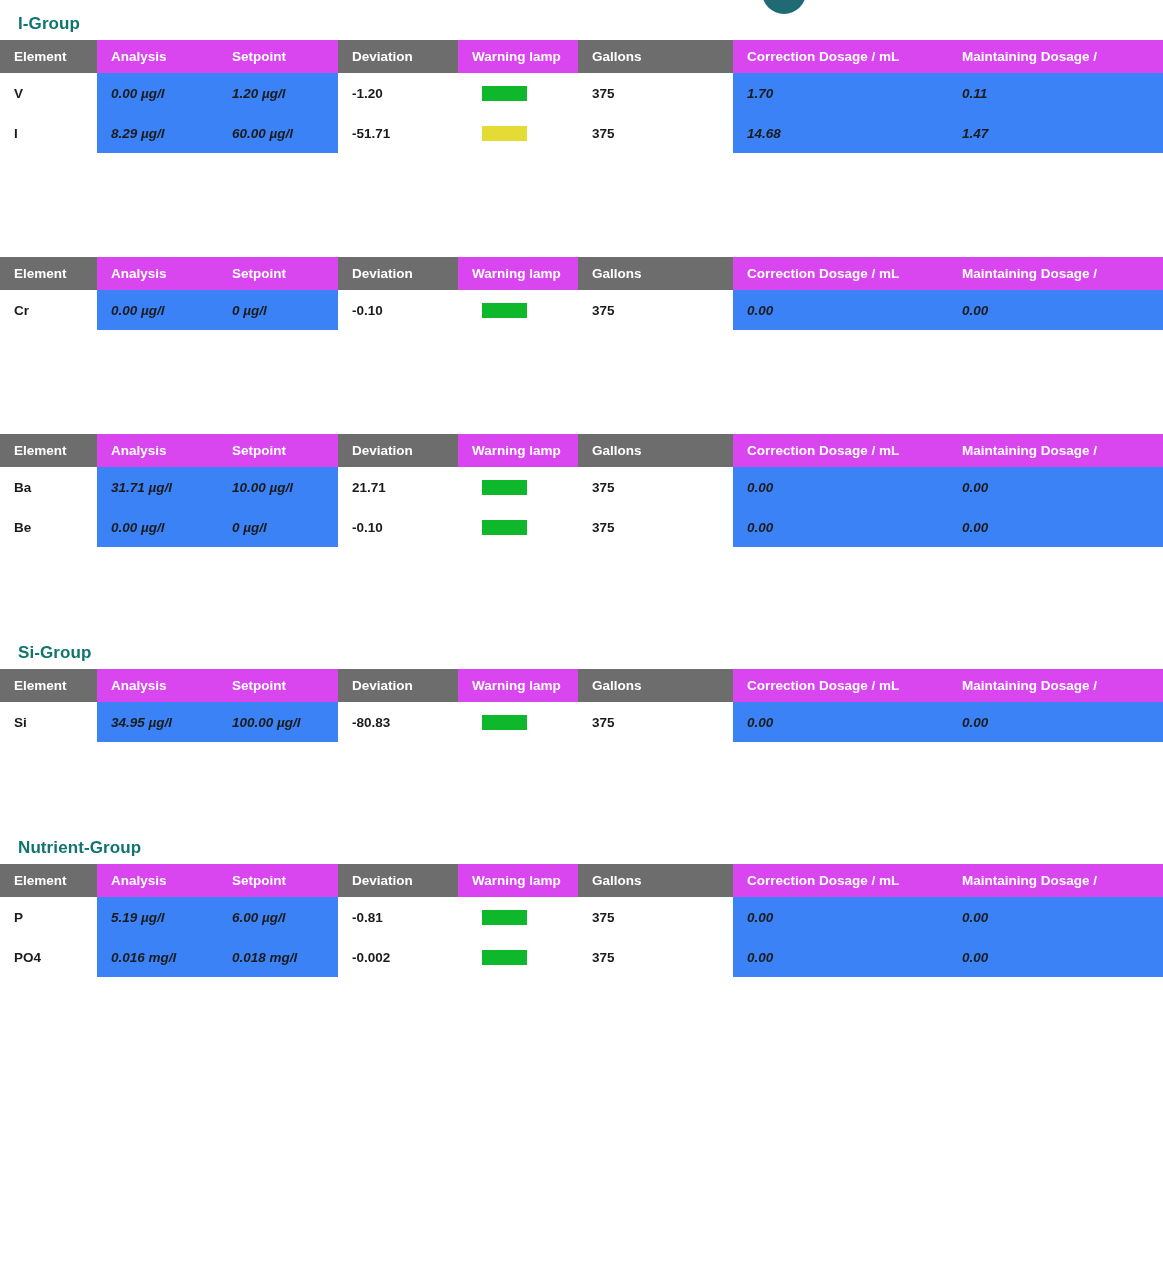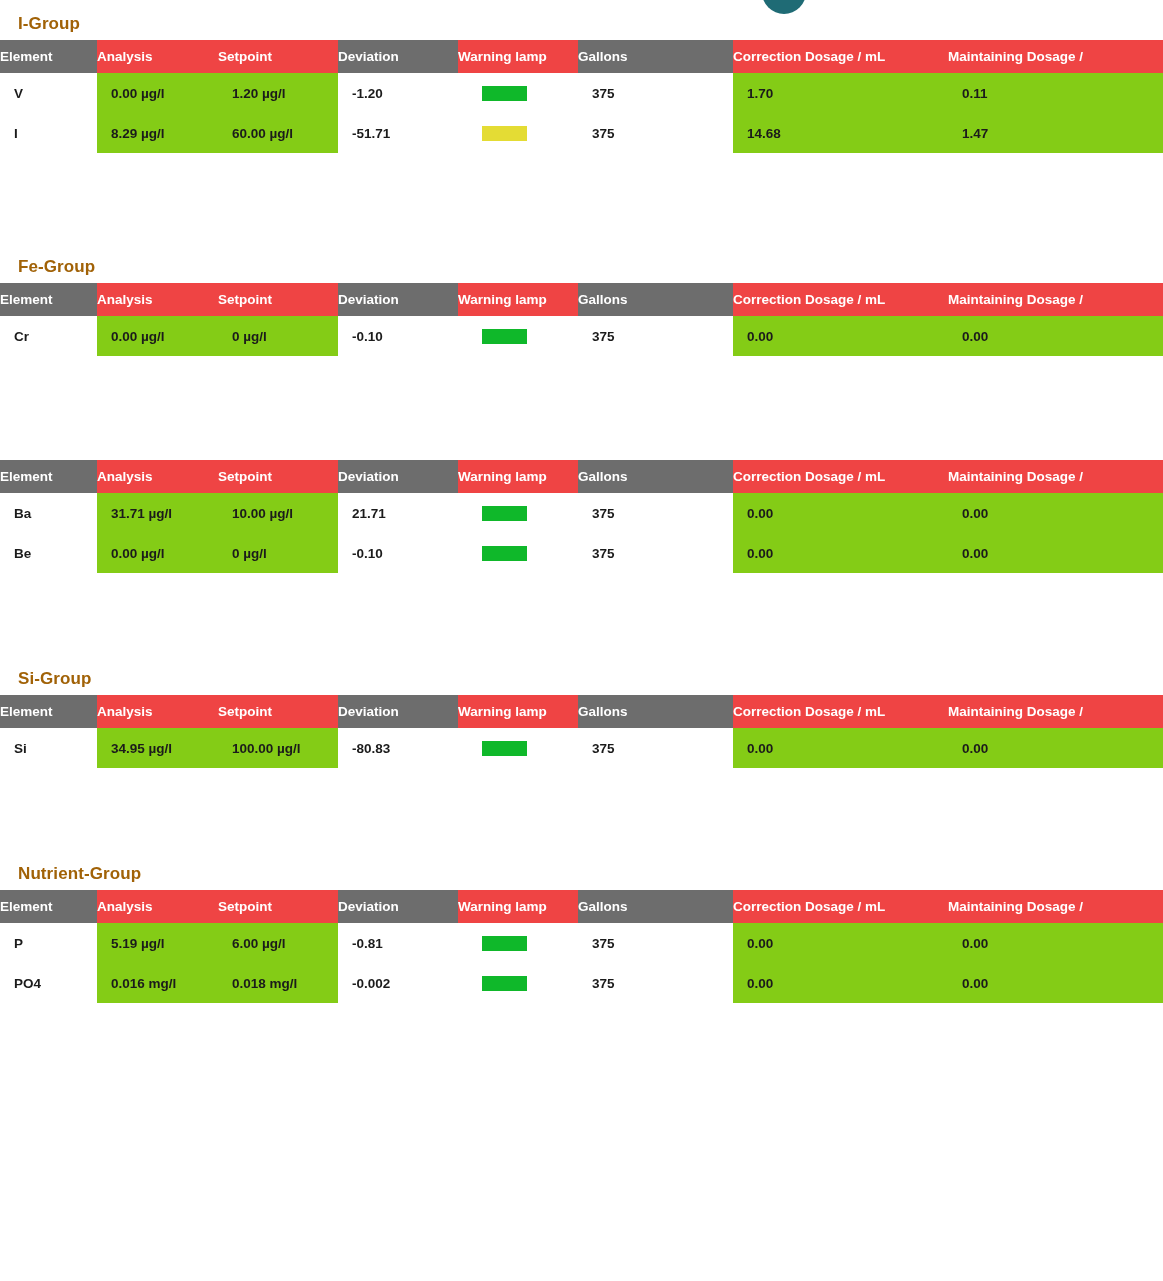--- a/index.html
+++ b/index.html
@@ -35,21 +35,21 @@
   }
 
   .group {
     position: relative;
     width: 1163px;
   }
 
   .group-title {
     font-size: 17px;
     font-weight: bold;
-    color: #a16207;
+    color: #0f766e;
     padding: 0 0 6px 18px;
     letter-spacing: 0.1px;
   }
 
   table.grid {
     border-collapse: collapse;
     border-spacing: 0;
     width: 1163px;
     table-layout: fixed;
     font-size: 13.5px;
@@ -63,38 +63,38 @@
     vertical-align: middle;
     font-weight: bold;
     white-space: nowrap;
     overflow: hidden;
   }
 
   table.grid thead th {
     height: 33px;
     color: #ffffff;
     font-size: 13.5px;
-    padding-left: 0;
+    padding-left: 14px;
     box-sizing: border-box;
   }
 
   
   .hd-dark  { background: #6d6d6d; }
-  .hd-light { background: #ef4444; }
+  .hd-light { background: #d946ef; }
 
   table.grid tbody td {
     height: 40px;
     color: #1b1b1b;
     font-size: 13.5px;
     padding-left: 14px;
     box-sizing: border-box;
   }
 
   
-  .bd-blue  { background: #84cc16; }
+  .bd-blue  { background: #3b82f6; font-style: italic; }
   .bd-white { background: #ffffff; }
 
   
   col.c-element    { width: 97px; }
   col.c-analysis   { width: 121px; }
   col.c-setpoint   { width: 120px; }
   col.c-deviation  { width: 120px; }
   col.c-lamp       { width: 120px; }
   col.c-gallons    { width: 155px; }
   col.c-correction { width: 215px; }
@@ -167,21 +167,20 @@
               </td>
               <td class="bd-white">375</td>
               <td class="bd-blue">14.68</td>
               <td class="bd-blue">1.47</td>
             </tr>
           </tbody>
         </table>
       </div>
       <div class="spacer-xl"></div>
       <div class="group">
-        <div class="group-title">Fe-Group</div>
         <table class="grid">
           <colgroup>
             <col class="c-element">
             <col class="c-analysis">
             <col class="c-setpoint">
             <col class="c-deviation">
             <col class="c-lamp">
             <col class="c-gallons">
             <col class="c-correction">
             <col class="c-maintain">

